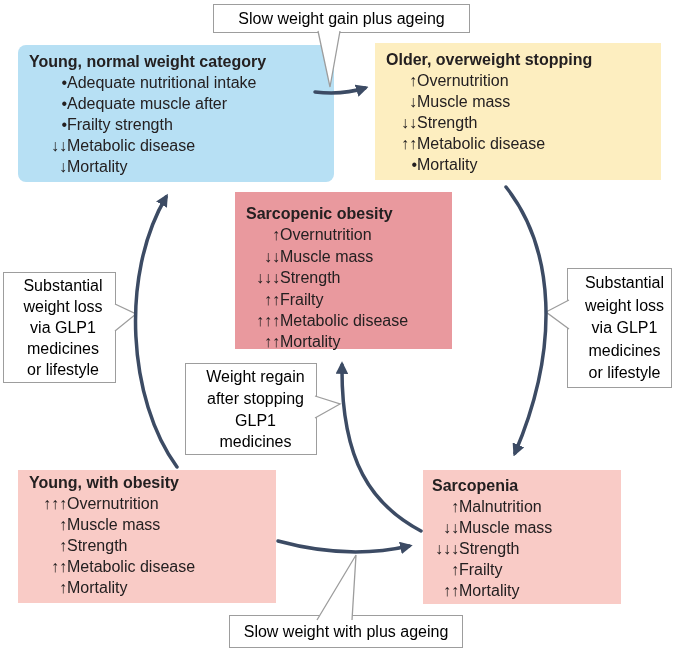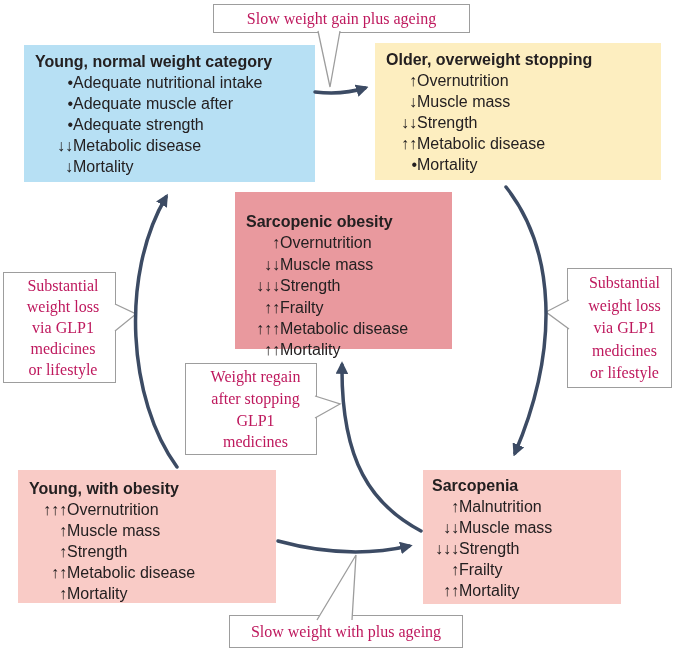--- a/index.html
+++ b/index.html
@@ -22,21 +22,21 @@
   .b-blue{background:#b7e0f4;}
   .b-yellow{background:#fdeec0;}
   .b-rose{background:#e9999e;}
   .b-pink{background:#f9cbc6;}
   .w49 .pre{width:49px;}
   .w45 .pre{width:45px;}
   .w42 .pre{width:42px;}
   .w36 .pre{width:36px;}
   .callout{
     position:absolute;z-index:3;background:#ffffff;border:1.3px solid #9d9d9d;
-    color:#be185d;font-size:16px;box-sizing:border-box;font-family:Liberation Serif, serif;
+    color:#000000;font-size:16px;box-sizing:border-box;
   }
   .callout.center{text-align:center;}
   .callout.multiline{white-space:pre-line;text-align:center;}
 </style>
 </head>
 <body>
 
 <div class="figure">
 
   <svg class="overlay" width="685" height="651" viewBox="0 0 685 651">
@@ -54,33 +54,33 @@
 
     <path class="arrow" d="M315,92 Q343,95 365,88" marker-end="url(#ah)"></path>
     <path class="arrow" d="M177,467 C128,400 120,275 166,197" marker-end="url(#ah)"></path>
     <path class="arrow" d="M506,187 C554,248 561,345 515,453" marker-end="url(#ah)"></path>
     <path class="arrow" d="M421,531 C372,505 341,462 342,365" marker-end="url(#ah)"></path>
     <path class="arrow" d="M278,541 Q348,560 409,546" marker-end="url(#ah)"></path>
   </svg>
 
   <div class="callout center" style="left:213px;top:4px;width:257px;height:29px;line-height:27px;">Slow weight gain plus ageing</div>
 
-  <div class="box b-blue w49" style="left:24px;top:45px;width:291px;height:137px;">
+  <div class="box b-blue w49" style="left:18px;top:45px;width:316px;height:137px;border-radius:8px;">
     <div class="title">Young, normal weight category</div>
     <div class="line">
         <span class="pre">•</span>
         <span class="lbl">Adequate nutritional intake</span>
       </div>
     <div class="line">
         <span class="pre">•</span>
         <span class="lbl">Adequate muscle after</span>
       </div>
     <div class="line">
         <span class="pre">•</span>
-        <span class="lbl">Adequate strength</span>
+        <span class="lbl">Frailty strength</span>
       </div>
     <div class="line">
         <span class="pre">↓↓</span>
         <span class="lbl">Metabolic disease</span>
       </div>
     <div class="line">
         <span class="pre">↓</span>
         <span class="lbl">Mortality</span>
       </div>
   </div>
@@ -103,21 +103,21 @@
         <span class="pre">↑↑</span>
         <span class="lbl">Metabolic disease</span>
       </div>
     <div class="line">
         <span class="pre">•</span>
         <span class="lbl">Mortality</span>
       </div>
   </div>
 
   <div class="box b-rose w45" style="left:235px;top:192px;width:217px;height:157px;line-height:21.4px;">
-    <div class="title" style="padding-top:19px;">Sarcopenic obesity</div>
+    <div class="title" style="padding-top:11px;">Sarcopenic obesity</div>
     <div class="line">
         <span class="pre">↑</span>
         <span class="lbl">Overnutrition</span>
       </div>
     <div class="line">
         <span class="pre">↓↓</span>
         <span class="lbl">Muscle mass</span>
       </div>
     <div class="line">
         <span class="pre">↓↓↓</span>
@@ -148,21 +148,21 @@
 via GLP1
 medicines
 or lifestyle</div>
 
   <div class="callout multiline" style="left:185px;top:363px;width:132px;height:92px;padding:2px 0 15px 9px;line-height:21.8px;">Weight regain
 after stopping
 GLP1
 medicines</div>
 
   <div class="box b-pink w49" style="left:18px;top:470px;width:258px;height:133px;">
-    <div class="title" style="padding-top:8px;">Young, with obesity</div>
+    <div class="title" style="padding-top:2px;">Young, with obesity</div>
     <div class="line">
         <span class="pre">↑↑↑</span>
         <span class="lbl">Overnutrition</span>
       </div>
     <div class="line">
         <span class="pre">↑</span>
         <span class="lbl">Muscle mass</span>
       </div>
     <div class="line">
         <span class="pre">↑</span>

